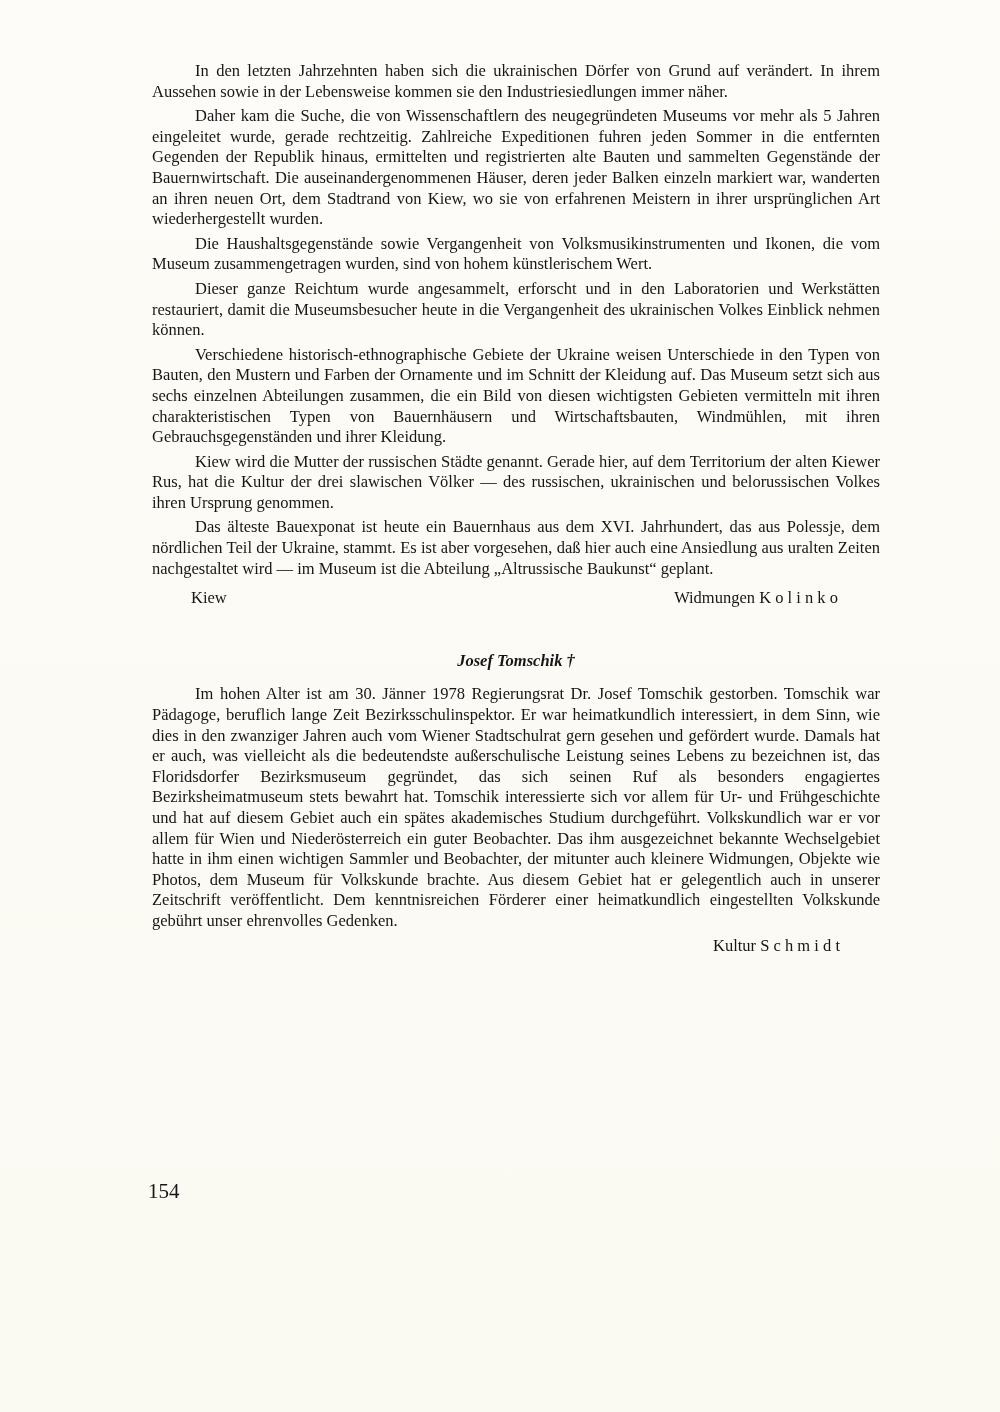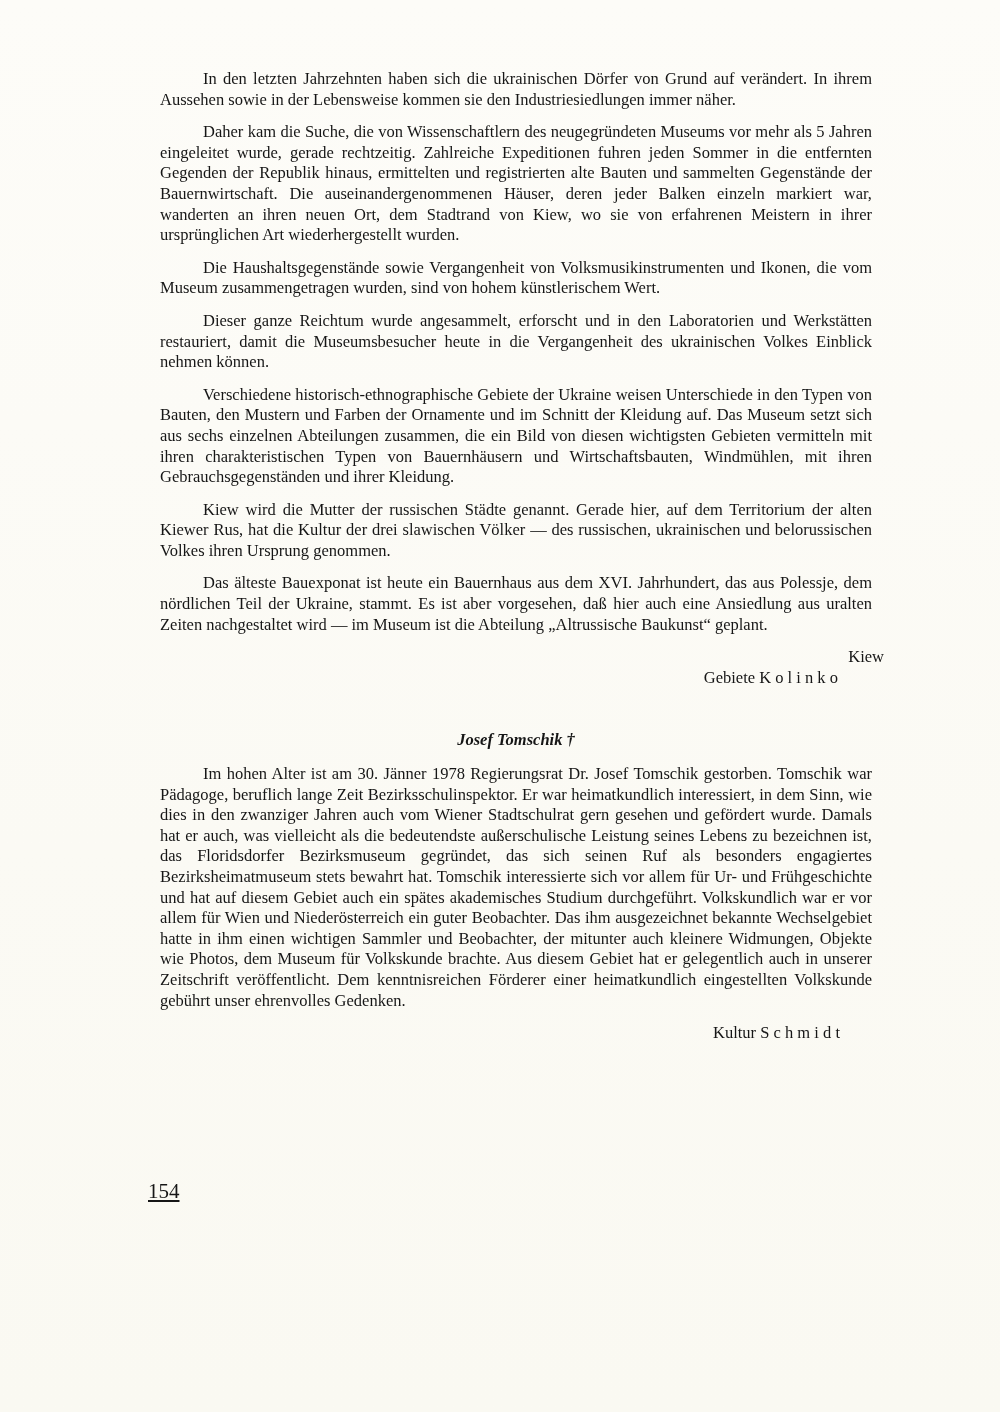--- a/index.html
+++ b/index.html
@@ -18,34 +18,33 @@
     inset: 0;
     background: linear-gradient(180deg, #fdfcf8 0%, #fbfaf4 60%, #faf9f2 100%);
   }
   .content-column {
     position: absolute;
     left: 148px;
     top: 57px;
     width: 736px;
   }
   p.body-par {
-    margin: 12px;
+    margin: 4px;
     font-size: 16.5px;
     line-height: 20.6px;
     text-align: justify;
     text-indent: 43px;
   }
   .signature-row {
     display: flex;
     justify-content: space-between;
-    align-items: flex-end;
+    align-items: flex-start;
     font-size: 16.5px;
     line-height: 20.6px;
     margin-top: 9px;
-    flex-direction: column;
   }
   .signature-place {
     padding-left: 43px;
   }
   .signature-author {
     margin-right: 46px;
   }
   h2.obituary-title {
     text-align: center;
     font-size: 16.5px;
@@ -60,40 +59,39 @@
     line-height: 20.6px;
     padding-right: 44px;
     margin-top: 1px;
   }
   .page-number {
     position: absolute;
     left: 148px;
     top: 1179px;
     font-size: 21px;
     line-height: 24px;
-    text-decoration: underline;
   }
 </style>
 </head>
 <body>
 
 <div class="scan-page">
   <div class="content-column">
 
     <section>
       <p class="body-par">In den letzten Jahrzehnten haben sich die ukrainischen Dörfer von Grund auf verändert. In ihrem Aussehen sowie in der Lebensweise kommen sie den Industriesiedlungen immer näher.</p>
       <p class="body-par">Daher kam die Suche, die von Wissenschaftlern des neugegründeten Museums vor mehr als 5 Jahren eingeleitet wurde, gerade rechtzeitig. Zahlreiche Expeditionen fuhren jeden Sommer in die entfernten Gegenden der Republik hinaus, ermittelten und registrierten alte Bauten und sammelten Gegenstände der Bauernwirtschaft. Die auseinandergenommenen Häuser, deren jeder Balken einzeln markiert war, wanderten an ihren neuen Ort, dem Stadtrand von Kiew, wo sie von erfahrenen Meistern in ihrer ursprünglichen Art wiederhergestellt wurden.</p>
       <p class="body-par">Die Haushaltsgegenstände sowie Vergangenheit von Volksmusikinstrumenten und Ikonen, die vom Museum zusammengetragen wurden, sind von hohem künstlerischem Wert.</p>
       <p class="body-par">Dieser ganze Reichtum wurde angesammelt, erforscht und in den Laboratorien und Werkstätten restauriert, damit die Museumsbesucher heute in die Vergangenheit des ukrainischen Volkes Einblick nehmen können.</p>
       <p class="body-par">Verschiedene historisch-ethnographische Gebiete der Ukraine weisen Unterschiede in den Typen von Bauten, den Mustern und Farben der Ornamente und im Schnitt der Kleidung auf. Das Museum setzt sich aus sechs einzelnen Abteilungen zusammen, die ein Bild von diesen wichtigsten Gebieten vermitteln mit ihren charakteristischen Typen von Bauernhäusern und Wirtschaftsbauten, Windmühlen, mit ihren Gebrauchsgegenständen und ihrer Kleidung.</p>
       <p class="body-par">Kiew wird die Mutter der russischen Städte genannt. Gerade hier, auf dem Territorium der alten Kiewer Rus, hat die Kultur der drei slawischen Völker — des russischen, ukrainischen und belorussischen Volkes ihren Ursprung genommen.</p>
       <p class="body-par">Das älteste Bauexponat ist heute ein Bauernhaus aus dem XVI. Jahrhundert, das aus Polessje, dem nördlichen Teil der Ukraine, stammt. Es ist aber vorgesehen, daß hier auch eine Ansiedlung aus uralten Zeiten nachgestaltet wird — im Museum ist die Abteilung „Altrussische Baukunst“ geplant.</p>
       <div class="signature-row">
         <span class="signature-place">Kiew</span>
-        <span class="signature-author">Gebiete K o l i n k o</span>
+        <span class="signature-author">Widmungen K o l i n k o</span>
       </div>
     </section>
 
     <section>
       <h2 class="obituary-title">Josef Tomschik †</h2>
       <p class="body-par">Im hohen Alter ist am 30. Jänner 1978 Regierungsrat Dr. Josef Tomschik gestorben. Tomschik war Pädagoge, beruflich lange Zeit Bezirksschulinspektor. Er war heimatkundlich interessiert, in dem Sinn, wie dies in den zwanziger Jahren auch vom Wiener Stadtschulrat gern gesehen und gefördert wurde. Damals hat er auch, was vielleicht als die bedeutendste außerschulische Leistung seines Lebens zu bezeichnen ist, das Floridsdorfer Bezirksmuseum gegründet, das sich seinen Ruf als besonders engagiertes Bezirksheimatmuseum stets bewahrt hat. Tomschik interessierte sich vor allem für Ur- und Frühgeschichte und hat auf diesem Gebiet auch ein spätes akademisches Studium durchgeführt. Volkskundlich war er vor allem für Wien und Niederösterreich ein guter Beobachter. Das ihm ausgezeichnet bekannte Wechselgebiet hatte in ihm einen wichtigen Sammler und Beobachter, der mitunter auch kleinere Widmungen, Objekte wie Photos, dem Museum für Volkskunde brachte. Aus diesem Gebiet hat er gelegentlich auch in unserer Zeitschrift veröffentlicht. Dem kenntnisreichen Förderer einer heimatkundlich eingestellten Volkskunde gebührt unser ehrenvolles Gedenken.</p>
       <div class="signature-right">Kultur S c h m i d t</div>
     </section>
 
   </div>

